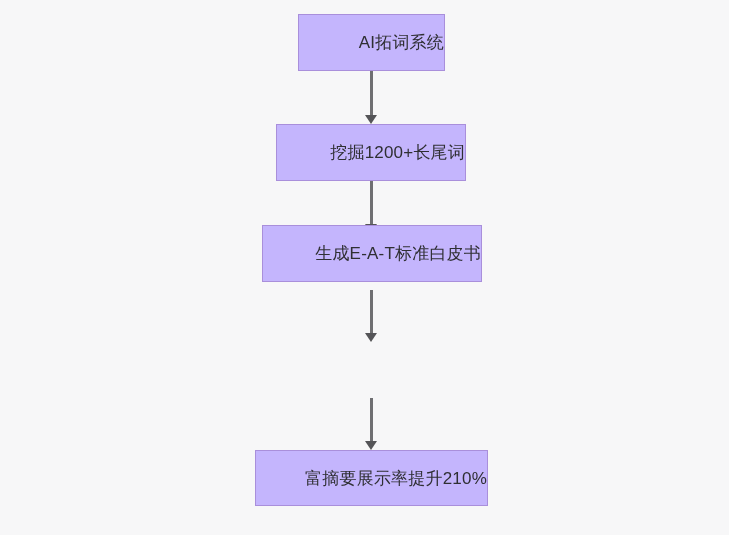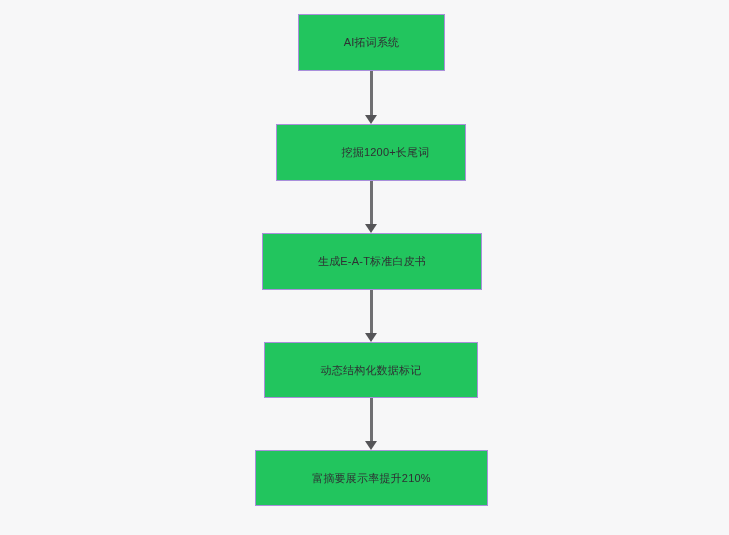--- a/index.html
+++ b/index.html
@@ -17,29 +17,29 @@
 
   #flowchart {
     position: relative;
     width: 729px;
     height: 535px;
   }
 
   .node {
     position: absolute;
     box-sizing: border-box;
-    background: #22c55e;
+    background: #c4b5fd;
     border: 1.6px solid #a98fdb;
     color: #2f2f33;
-    font-size: 11px;
+    font-size: 17px;
     line-height: 1;
     letter-spacing: 0.2px;
     display: flex;
     align-items: center;
-    justify-content: center;
+    justify-content: flex-end;
     text-align: center;
     white-space: nowrap;
     user-select: none;
   }
 
   
   .edge {
     position: absolute;
     width: 13px;
     display: block;
@@ -77,32 +77,29 @@
 
   <div class="node" id="node-2" style="left:276px; top:124px; width:190px; height:57px;padding-left:29px;">
     <span>挖掘1200+长尾词</span>
   </div>
 
   <div class="edge" id="edge-2" style="left:365px; top:181px; height:52px;">
     <span class="shaft" style="height:44px;"></span>
     <span class="head" style="top:43px;"></span>
   </div>
 
-  <div class="node" id="node-3" style="left:262px; top:233px; width:220px; height:57px;">
+  <div class="node" id="node-3" style="left:262px; top:225px; width:220px; height:57px;">
     <span>生成E-A-T标准白皮书</span>
   </div>
 
   <div class="edge" id="edge-3" style="left:365px; top:290px; height:52px;">
     <span class="shaft" style="height:44px;"></span>
     <span class="head" style="top:43px;"></span>
   </div>
 
-  <div class="node" id="node-4" style="left:264px; top:342px; width:214px; height:56px;">
-    <span>动态结构化数据标记</span>
-  </div>
 
   <div class="edge" id="edge-4" style="left:365px; top:398px; height:52px;">
     <span class="shaft" style="height:44px;"></span>
     <span class="head" style="top:43px;"></span>
   </div>
 
   <div class="node" id="node-5" style="left:255px; top:450px; width:233px; height:56px;">
     <span>富摘要展示率提升210%</span>
   </div>
 

